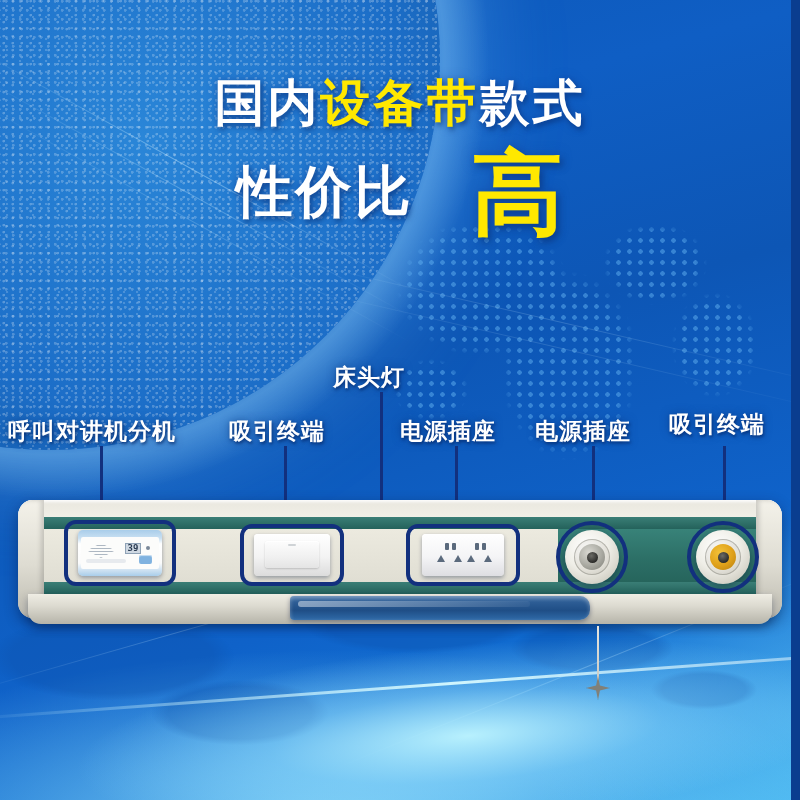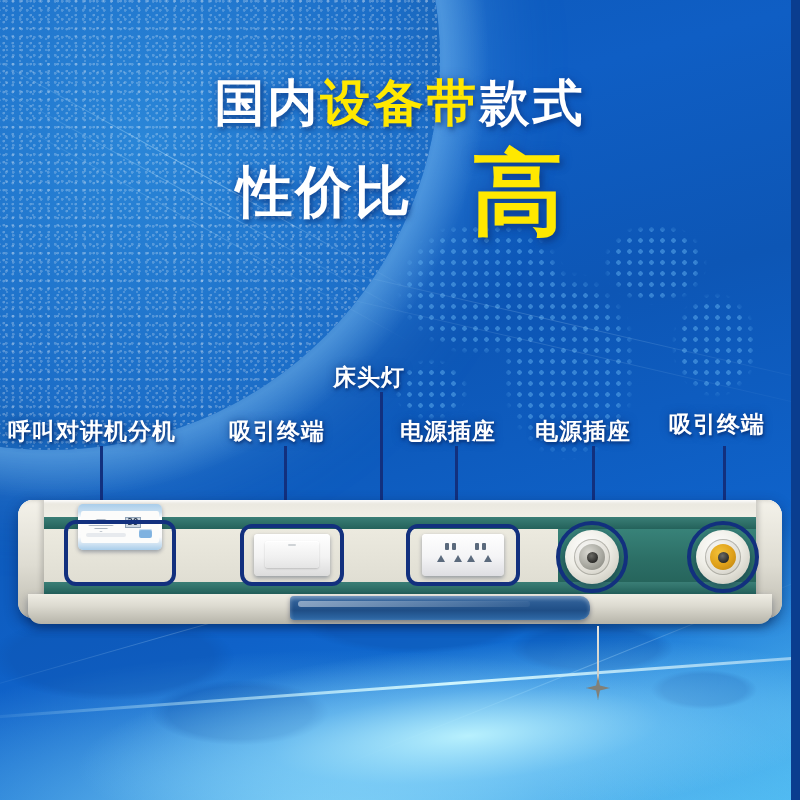--- a/index.html
+++ b/index.html
@@ -117,21 +117,21 @@
   .lamp:after{content:"";position:absolute;left:8px;right:60px;top:5px;height:6px;border-radius:4px;
     background:linear-gradient(90deg,rgba(255,255,255,.45),rgba(255,255,255,.05));}
 
   .shelf{position:absolute;left:10px;top:94px;width:744px;height:30px;border-radius:0 0 13px 13px;
     background:linear-gradient(180deg,#ecead f,#dcdad0 40%,#b8b6ab 100%);
     background:linear-gradient(180deg,#efede4,#dcdad0 40%,#b6b4a9 100%);
     box-shadow:0 4px 9px rgba(0,20,60,.35);}
 
   
   .dev{position:absolute;}
-  .intercom{left:78px;top:504px;width:84px;height:46px;border-radius:5px;
+  .intercom{left:78px;top:530px;width:84px;height:46px;border-radius:5px;
     background:linear-gradient(180deg,#a9cdea,#c9e0f2 18%,#ffffff 30%,#fbfbfb 72%,#a9cdea 100%);
     box-shadow:0 2px 4px rgba(0,20,60,.35);}
   .ic-face{position:absolute;left:3px;right:3px;top:7px;bottom:7px;background:#fcfcfb;border-radius:2px;}
   .grille{position:absolute;left:6px;top:6px;width:28px;height:15px;
     background-image:repeating-linear-gradient(0deg,#9aa6b4 0 1px,transparent 1px 3px);
     clip-path:polygon(50% 0,100% 50%,50% 100%,0 50%);opacity:.8;}
   .lcd{position:absolute;left:44px;top:6px;width:16px;height:11px;border:1px solid #8fa2b6;background:#cfd8e2;}
   .lcd span{display:block;font-family:"DejaVu Sans Mono",monospace;font-size:9px;line-height:9px;text-align:center;color:#2b3c52;font-weight:bold;}
   .led{position:absolute;left:65px;top:9px;width:4px;height:4px;border-radius:50%;background:#7b8899;}
   .ic-bar{position:absolute;left:5px;bottom:6px;width:40px;height:4px;background:#e7eaee;border-radius:2px;}

